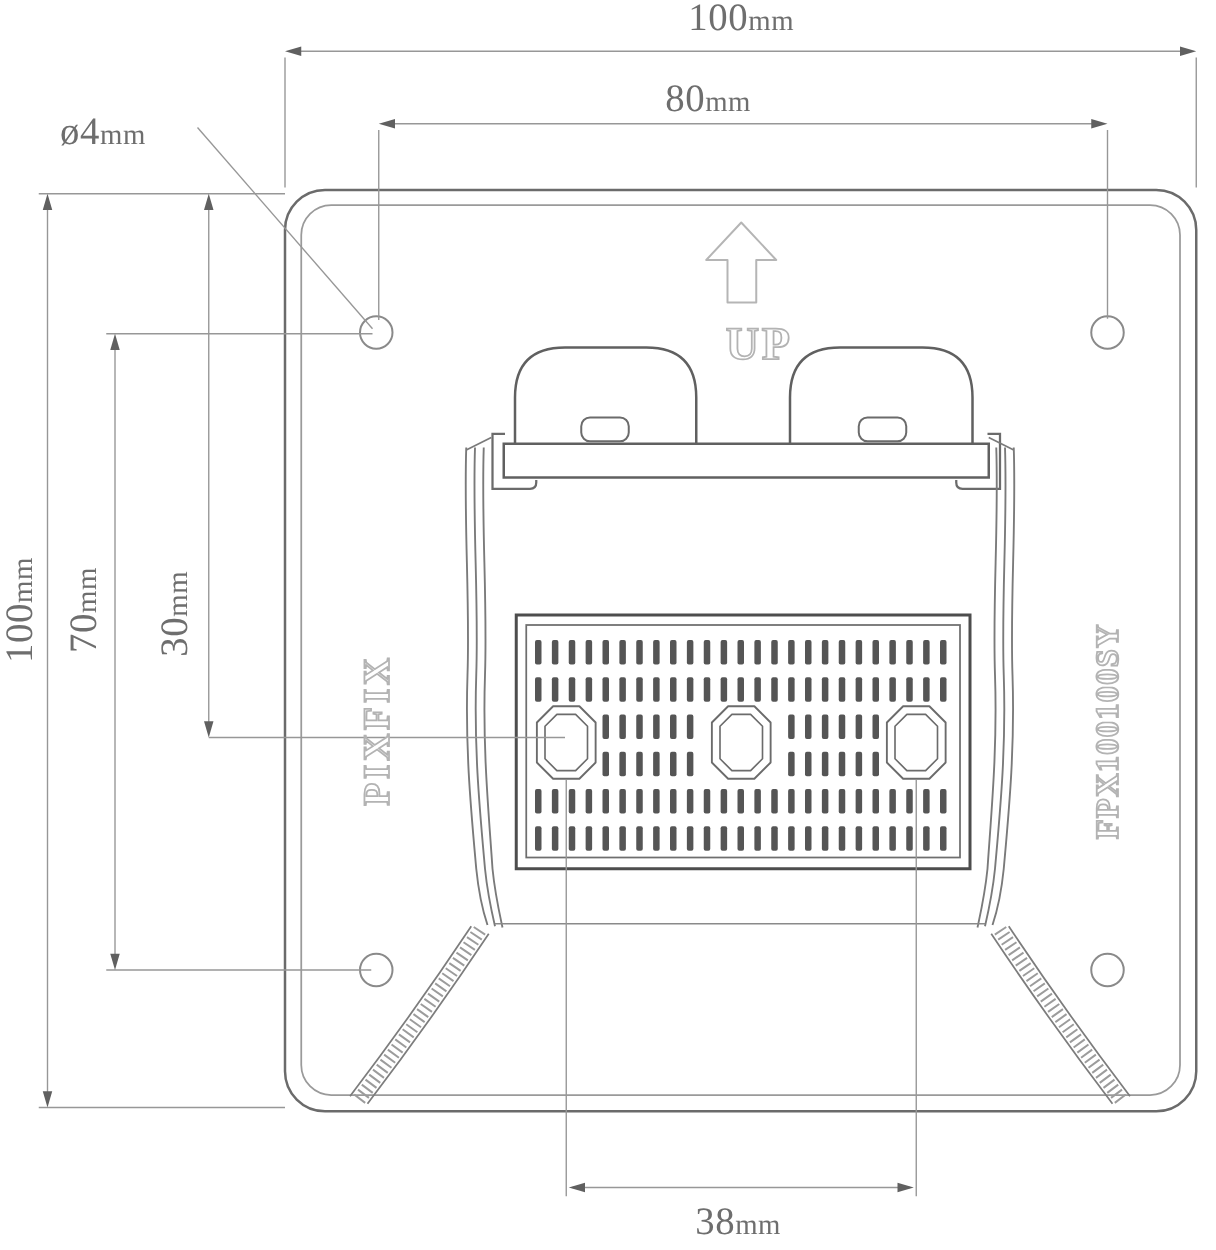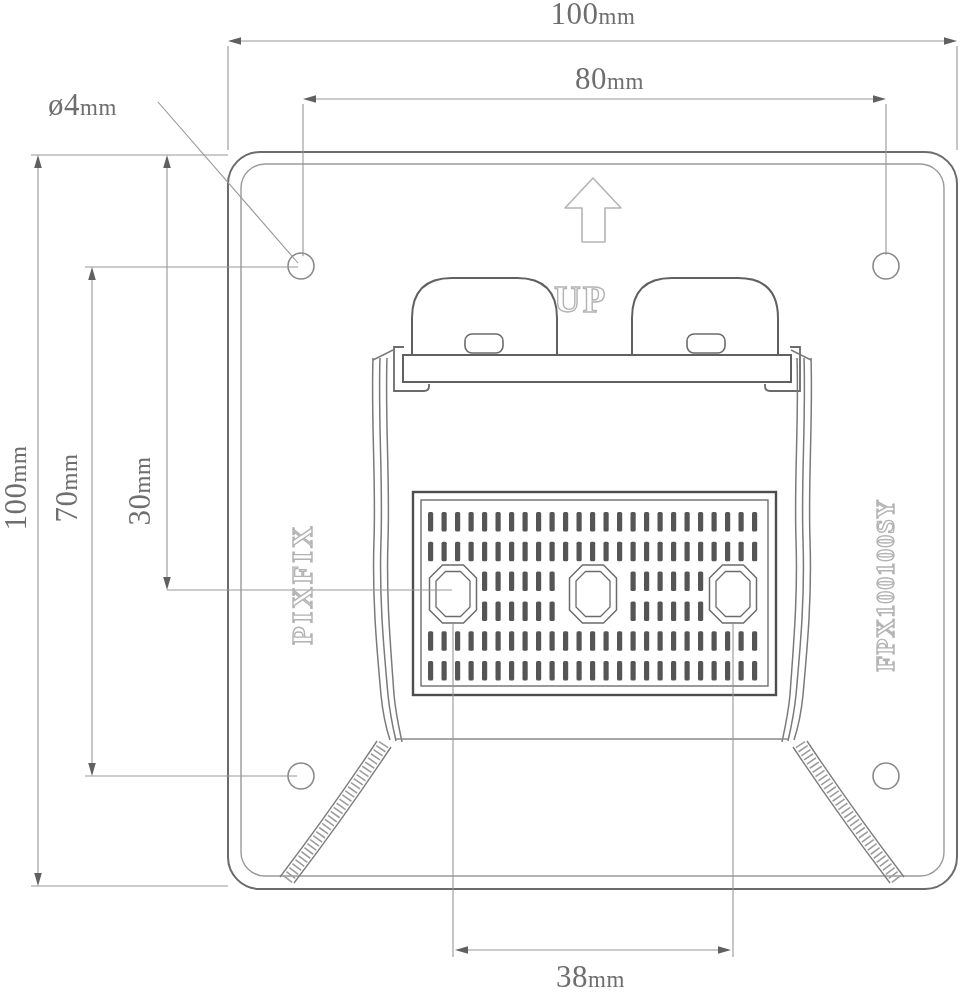--- a/index.html
+++ b/index.html
@@ -15,21 +15,21 @@
   .dim .num{font-size:31px;letter-spacing:.5px;}
   .dim .unit{font-size:23px;letter-spacing:.5px;}
   .rot{transform:rotate(-90deg);transform-origin:center center;}
   .outline{
     color:#ffffff;font-weight:bold;
     -webkit-text-stroke:1.4px var(--c-outline_text,#b3b3b3);
     text-stroke:1.4px var(--c-outline_text,#b3b3b3);
   }
   .brand-label{position:absolute;font-size:30px;letter-spacing:3px;text-align:center;}
   .model-label{position:absolute;font-size:26px;letter-spacing:1px;text-align:center;}
-  .up-label{position:absolute;font-size:37px;letter-spacing:2px;text-align:left;margin-top:24px;}
+  .up-label{position:absolute;font-size:37px;letter-spacing:2px;text-align:right;}
 </style>
 </head>
 <body>
 
 <div class="canvas">
 
   <svg width="973" height="1000" viewBox="0 0 973 1000">
 
     <g>
       <rect x="228" y="152" width="729" height="737" rx="32" fill="#ffffff" stroke="#6b6b6b" stroke-width="2"></rect>
@@ -260,21 +260,21 @@
       <polygon points="167,155 163.2,168 170.8,168"></polygon>
       <polygon points="167,590 163.2,577 170.8,577"></polygon>
       <polygon points="455,950 468,946.2 468,953.8"></polygon>
       <polygon points="731,950 718,946.2 718,953.8"></polygon>
     </g>
   </svg>
 
   <div class="dim" style="left:528px;top:-3px;width:130px;">
     <span class="num">100</span><span class="unit">mm</span>
   </div>
-  <div class="dim" style="left:547px;top:62px;width:125px;">
+  <div class="dim" style="left:504px;top:62px;width:125px;">
     <span class="num">80</span><span class="unit">mm</span>
   </div>
   <div class="dim" style="left:48px;top:88px;">
     <span class="num">ø4</span><span class="unit">mm</span>
   </div>
   <div class="dim rot" style="left:-44px;top:471px;width:120px;">
     <span class="num">100</span><span class="unit">mm</span>
   </div>
   <div class="dim rot" style="left:7px;top:471px;width:120px;">
     <span class="num">70</span><span class="unit">mm</span>

